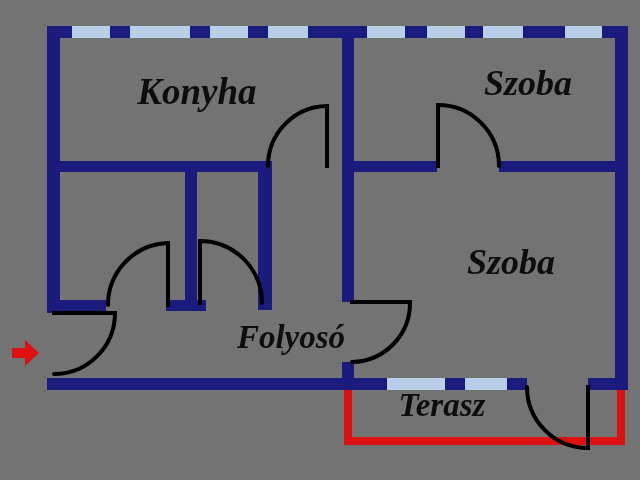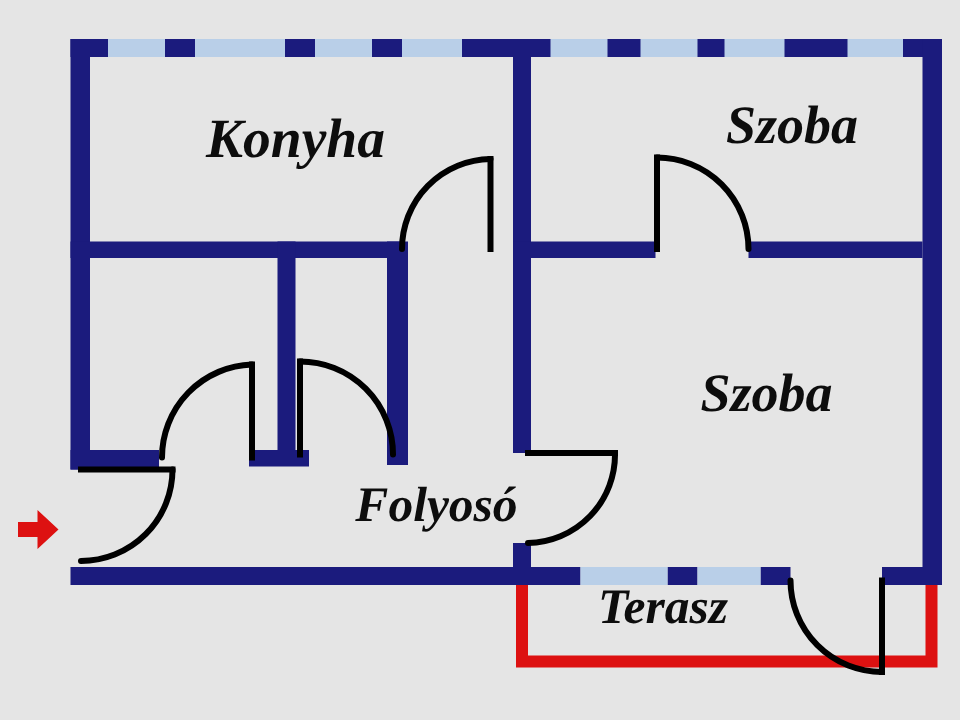--- a/index.html
+++ b/index.html
@@ -1,19 +1,19 @@
 <!DOCTYPE html>
 <html><head>
 <meta charset="utf-8">
 <style>
   html, body { margin: 0; padding: 0; background: #ffffff; }
   .stage {
     position: relative;
     width: 640px; height: 480px;
-    background: #e5e5e5;
+    background: #737373;
     overflow: hidden;
     font-family: "Liberation Serif", "DejaVu Serif", serif;
   }
   .stage svg { position: absolute; left: 0; top: 0; width: 640px; height: 480px; }
   text.room-label {
     font-family: "Liberation Serif", "DejaVu Serif", serif;
     font-weight: bold;
     font-style: italic;
     text-anchor: middle;
   }

